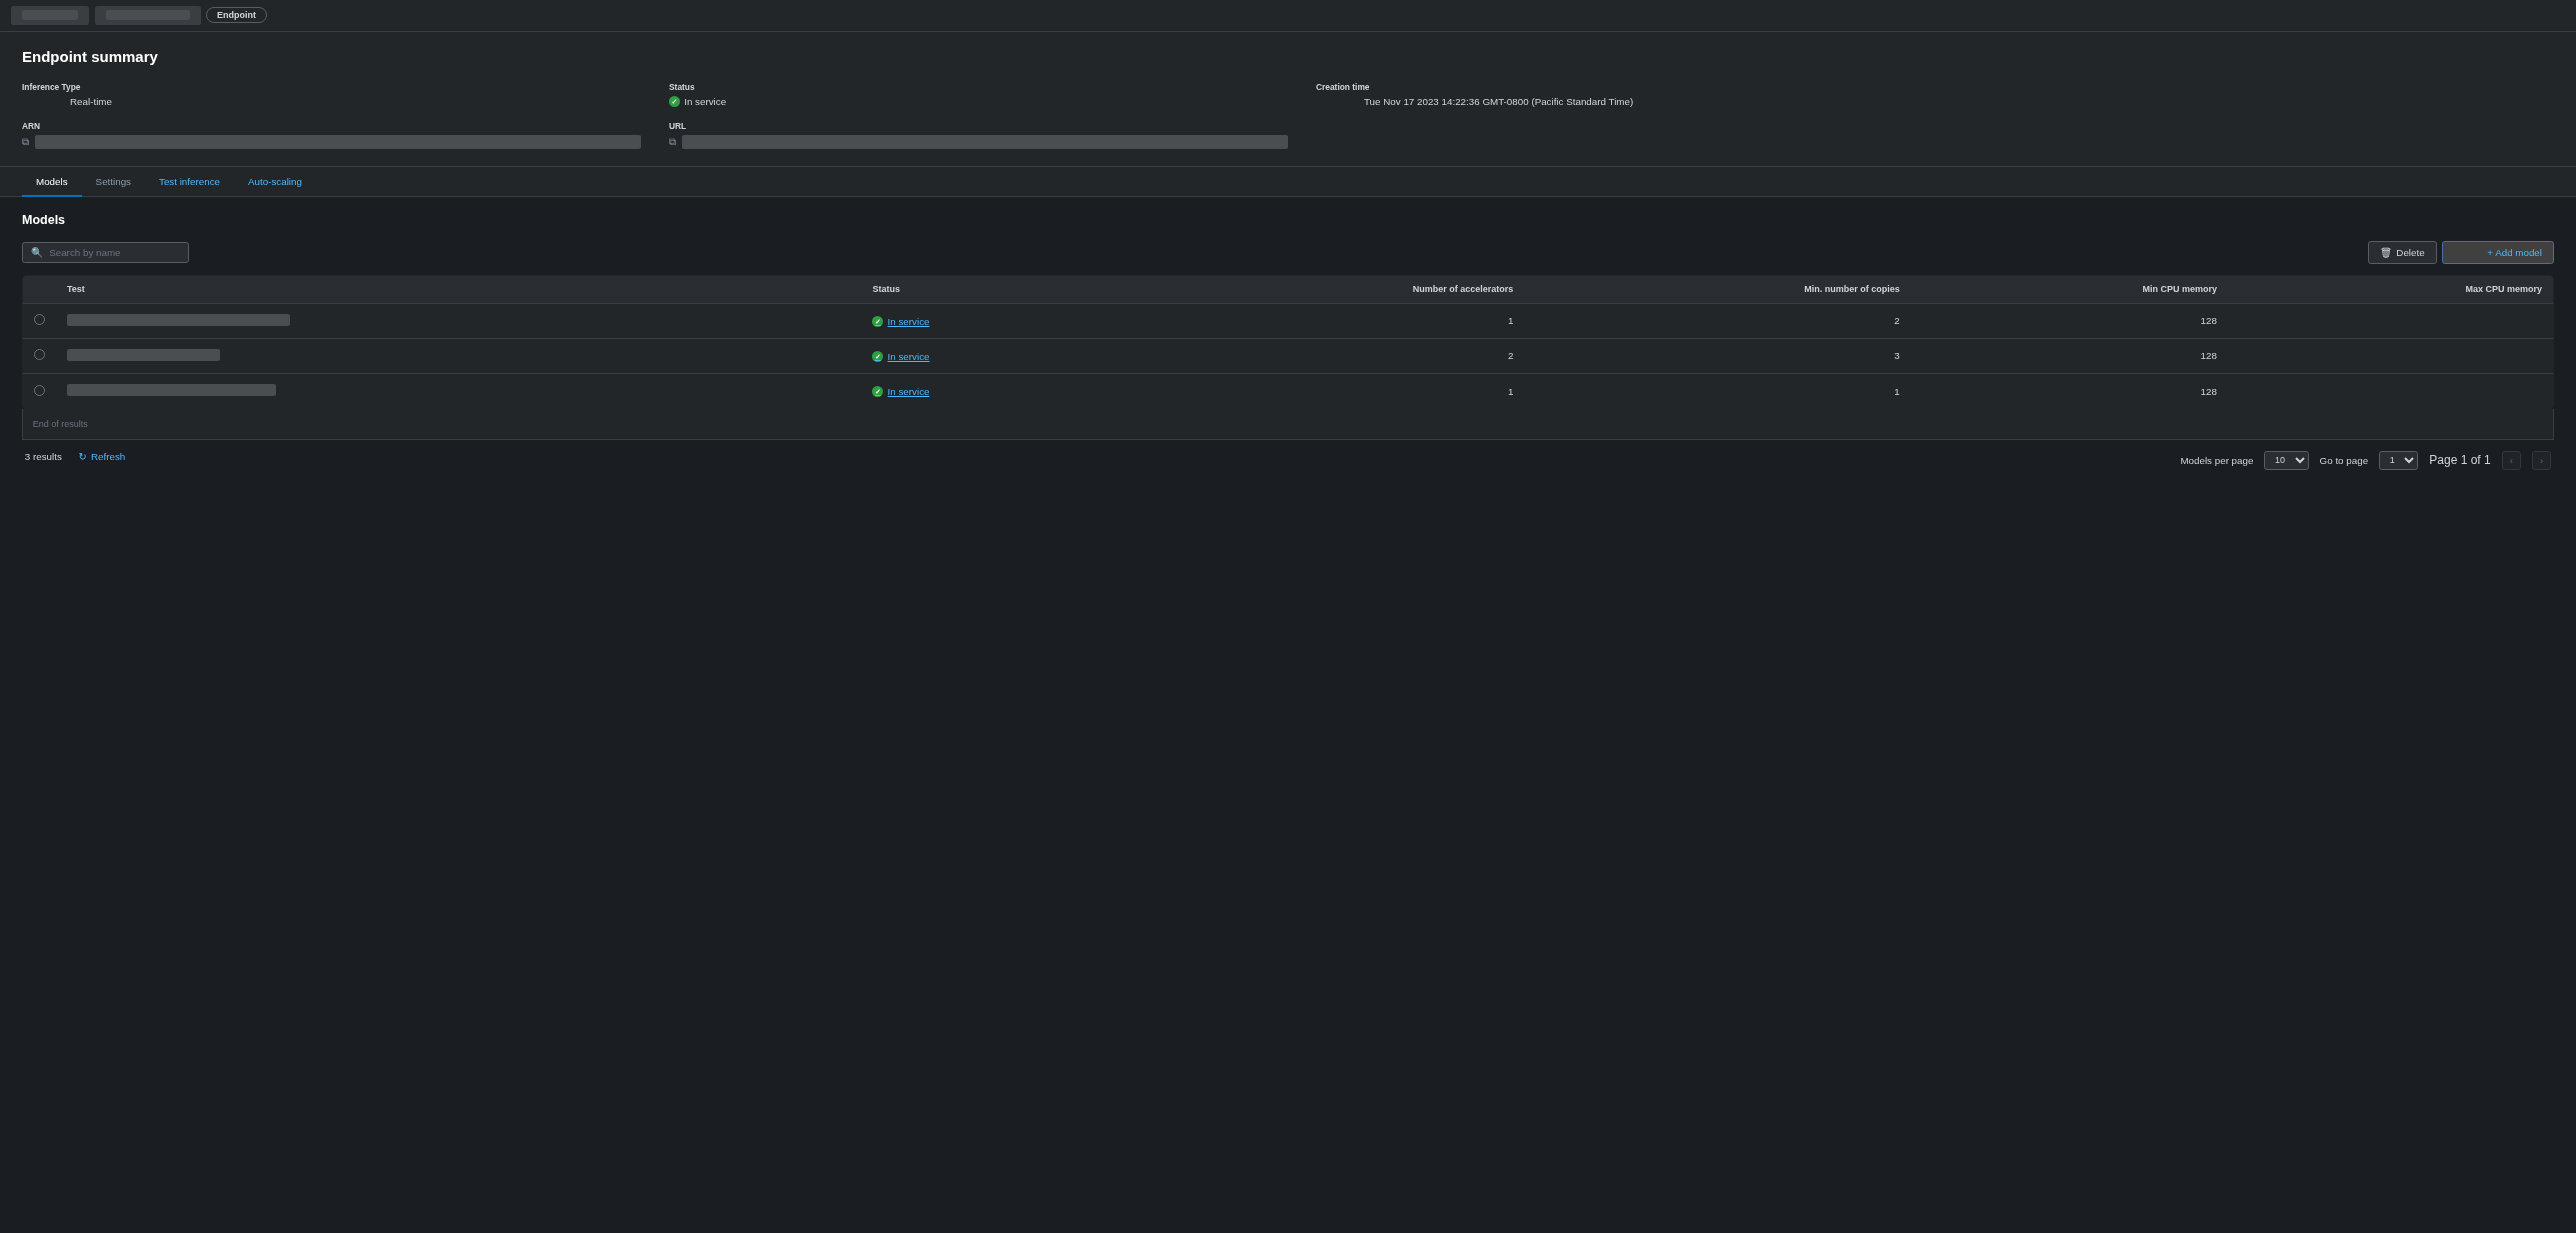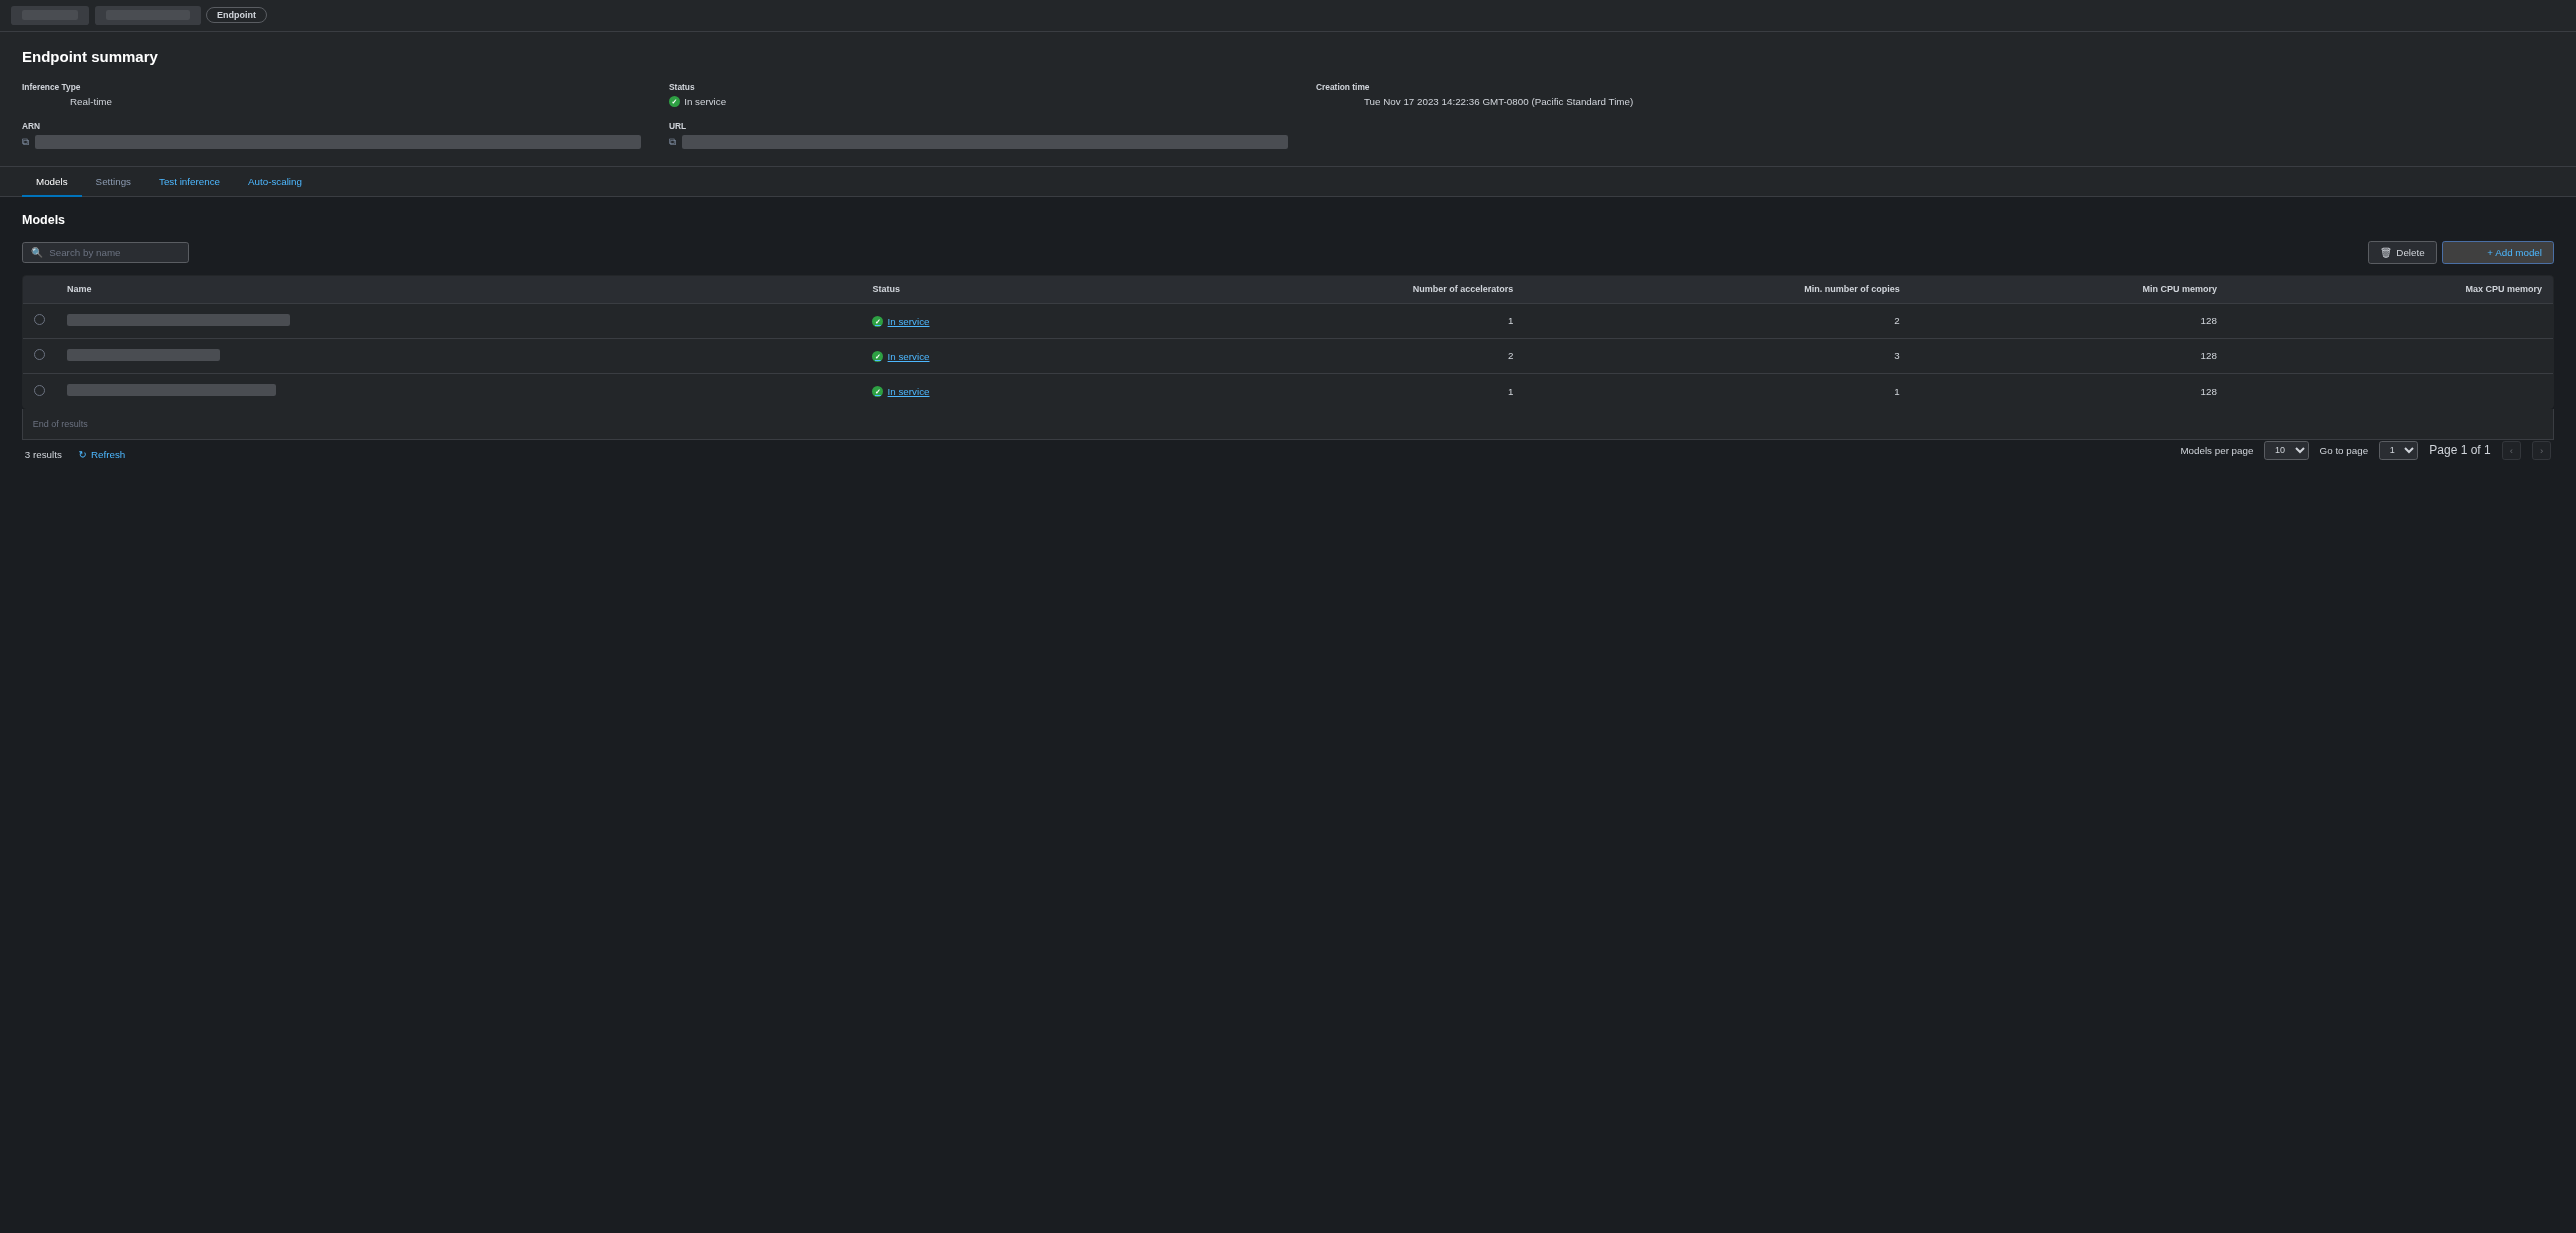--- a/index.html
+++ b/index.html
@@ -266,22 +266,22 @@
       font-size: 9px;
       background: #232629;
       border: 0.7px solid #3a3d42;
       border-top: none;
     }
 
     
     .pagination-footer {
       display: flex;
       justify-content: space-between;
-      align-items: flex-end;
-      margin-top: 1px;
+      align-items: flex-start;
+      margin-top: 11px;
       padding: 0 2.8px;
     }
     .results-count {
       font-size: 9.8px;
       color: #d1d5db;
     }
     .refresh-btn {
       display: inline-flex;
       align-items: center;
       gap: 4.2px;
@@ -411,21 +411,21 @@
       <button class="btn btn-primary">
         <span>+ Add model</span>
       </button>
     </div>
   </div>
 
   <table class="models-table">
     <thead>
       <tr>
         <th style="width:28px;"></th>
-        <th>Name</th>
+        <th>Test</th>
         <th>Status</th>
         <th class="num">Number of accelerators</th>
         <th class="num">Min. number of copies</th>
         <th class="num">Min CPU memory</th>
         <th class="num">Max CPU memory</th>
       </tr>
     </thead>
     <tbody id="table-body">
     <tr>
       <td>

